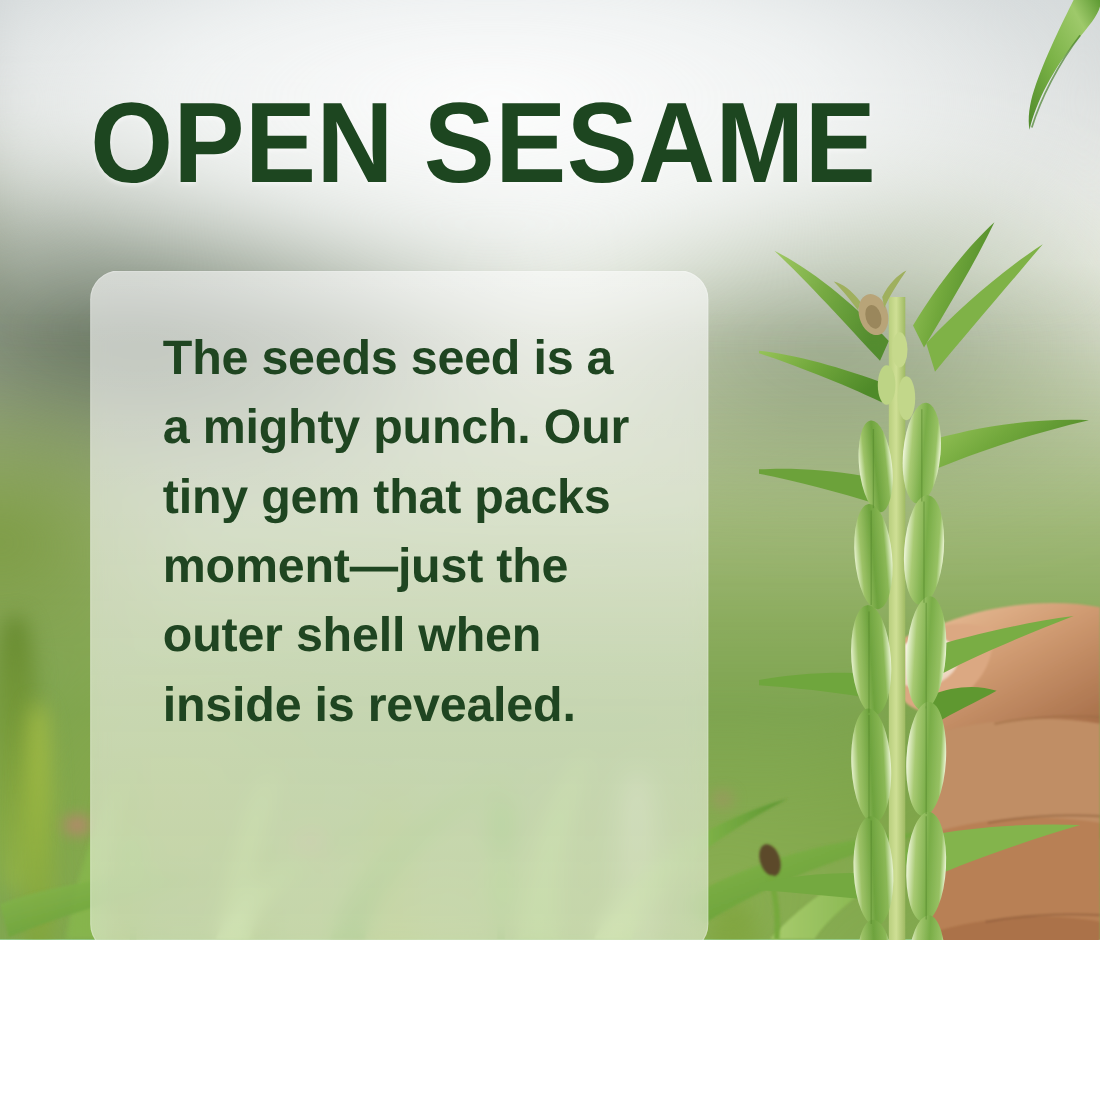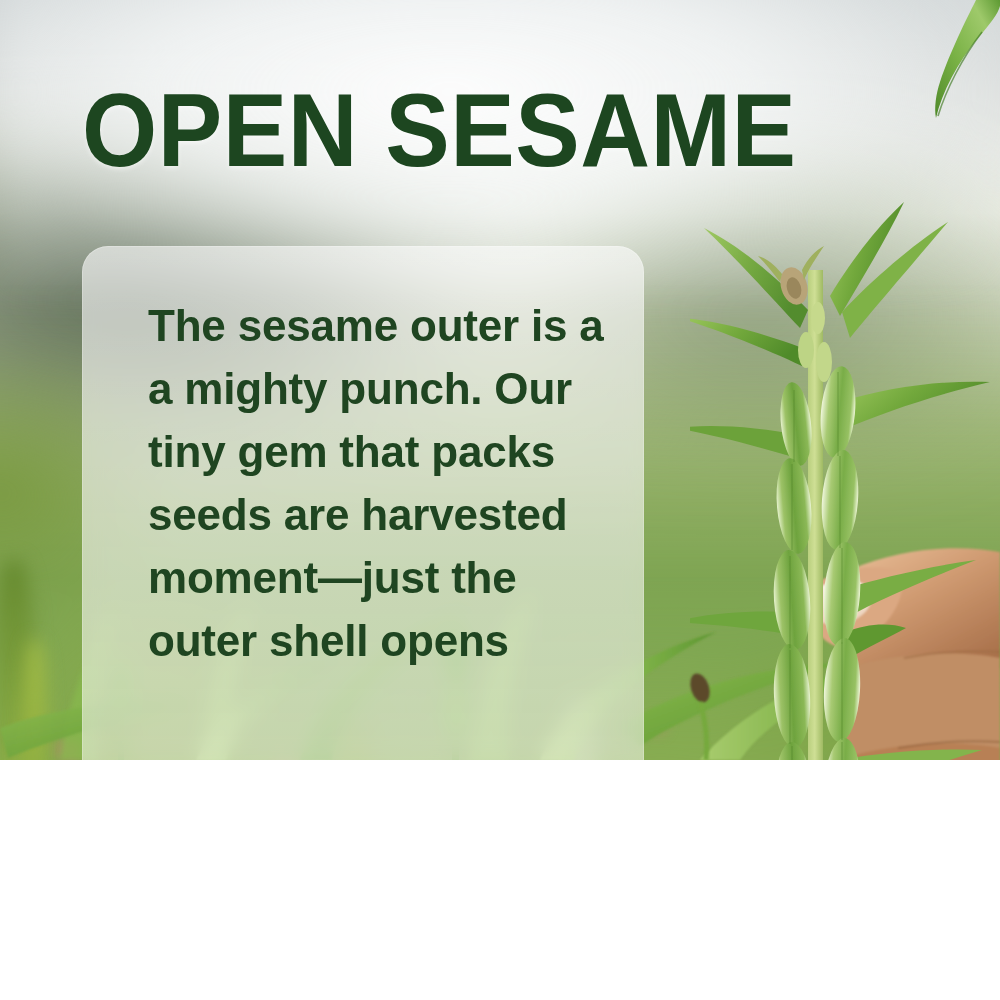--- a/index.html
+++ b/index.html
@@ -9,21 +9,21 @@
     width: 1000px;
     height: 1000px;
     overflow: hidden;
     background: #ffffff;
     font-family: "Liberation Sans", sans-serif;
   }
 
   #poster {
     position: relative;
     width: 1000px;
-    height: 760px;
+    height: 854px;
     overflow: hidden;
     background: #22c55e;
   }
 
   
   .photo {
     position: absolute;
     inset: 0;
     overflow: hidden;
   }
@@ -394,22 +394,22 @@
       </defs>
       <path d="M56,118 C62,92 78,62 98,38 C110,24 118,14 120,6 L120,0 L96,0 C86,20 70,52 60,82 C56,94 54,108 56,118 Z" fill="url(#cornerLeaf)"></path>
       <path d="M58,116 C66,90 82,58 102,32" stroke="#3f7a22" stroke-width="1.6" fill="none" opacity="0.65"></path>
     </svg>
   </div>
 
   <h1 class="headline no-select">OPEN SESAME</h1>
 
   <div class="card">
     <div class="card-body no-select">
-      <span class="ln">The sesame outer is a</span>
+      <span class="ln">The seeds seed is a</span>
       <span class="ln">a mighty punch. Our</span>
       <span class="ln">tiny gem that packs</span>
-      <span class="ln">seeds are harvested</span>
       <span class="ln">moment—just the</span>
-      <span class="ln">outer shell opens</span>
+      <span class="ln">outer shell when</span>
+      <span class="ln">inside is revealed.</span>
     </div>
   </div>
 
 </div>
 
 </body></html>

